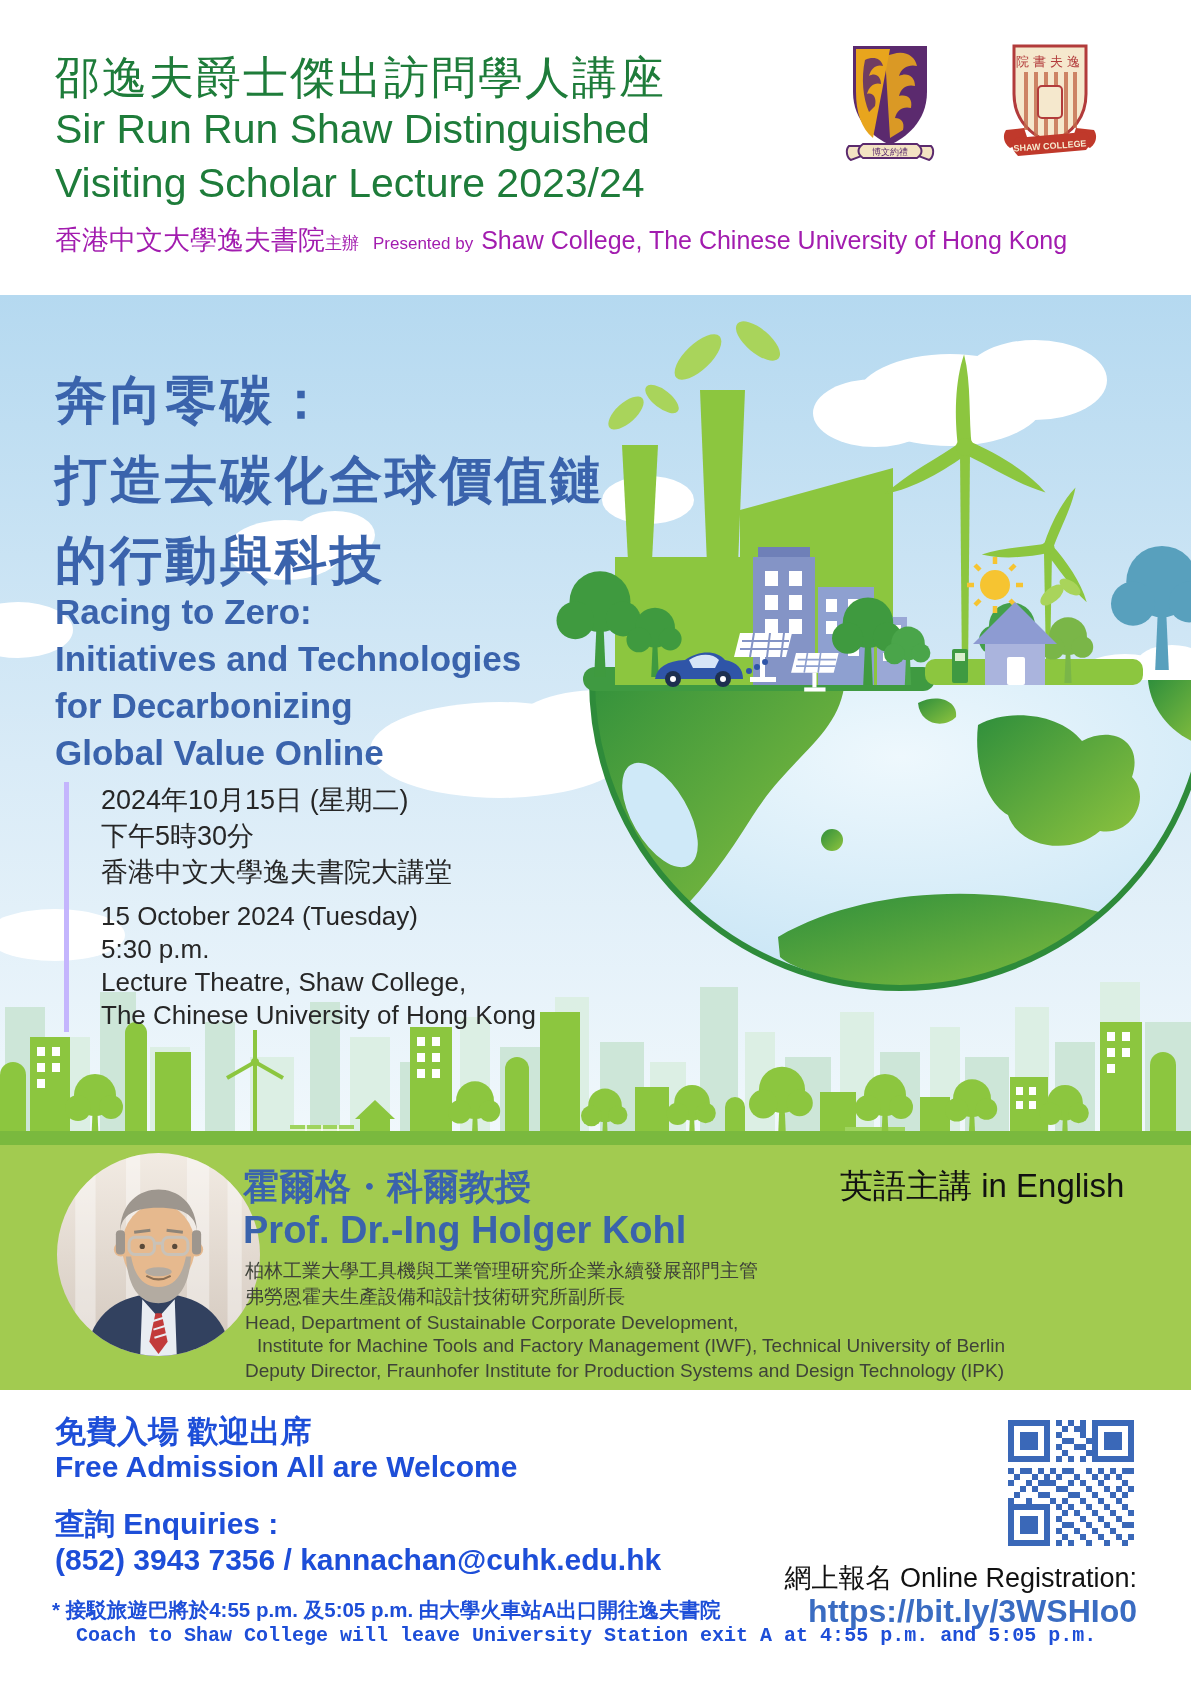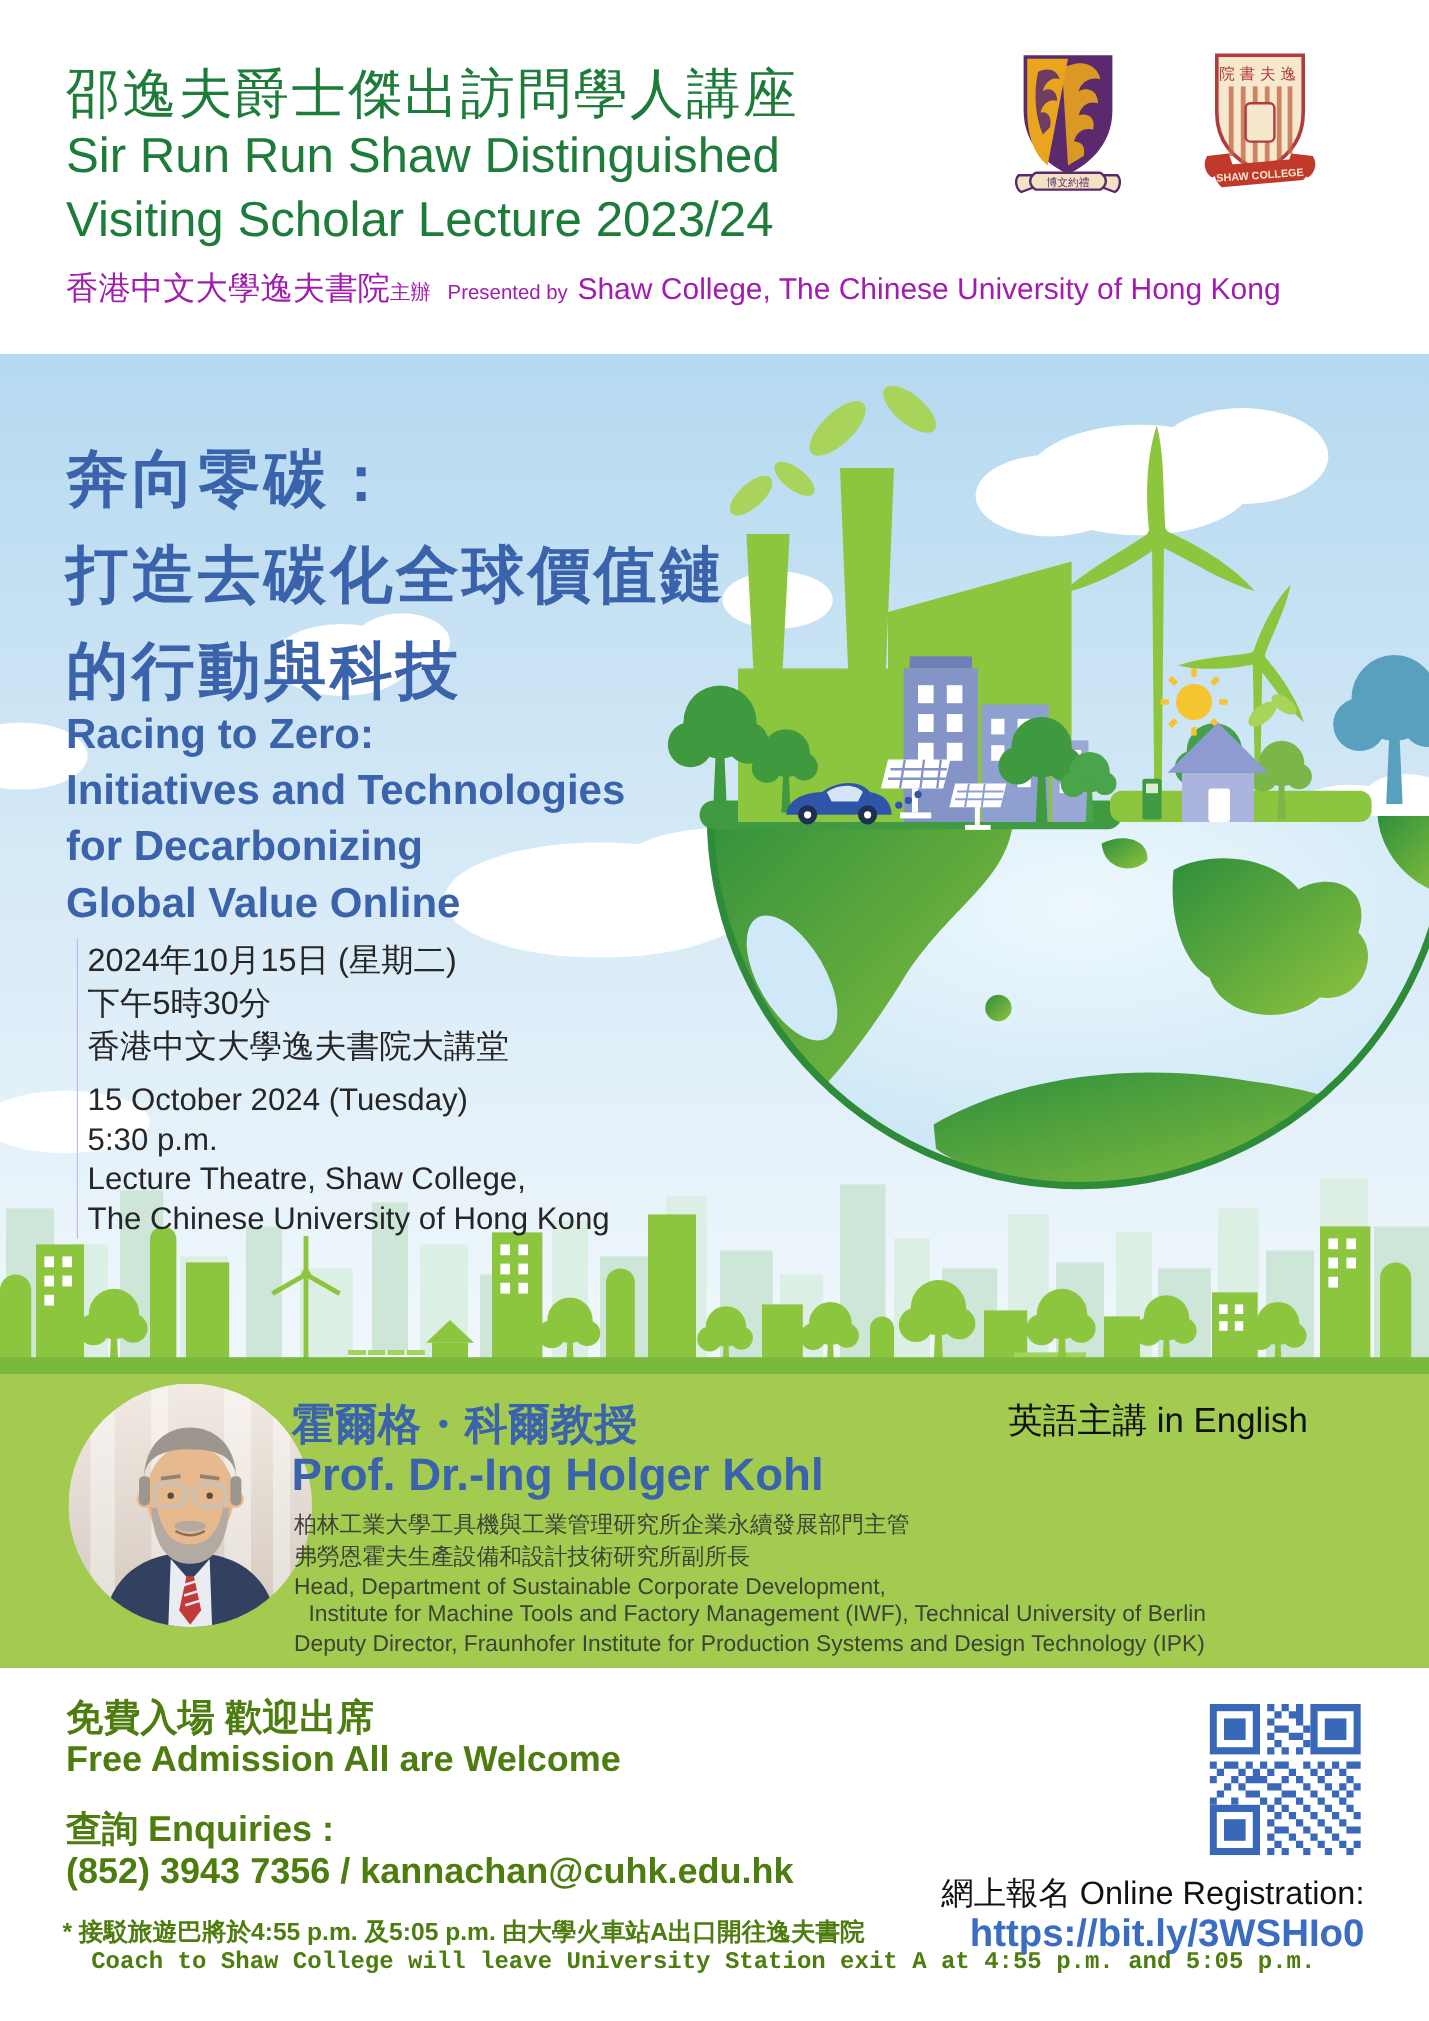--- a/index.html
+++ b/index.html
@@ -3,25 +3,25 @@
 <meta charset="utf-8">
 <style>
   html,body{margin:0;padding:0;}
   body{width:1191px;height:1684px;position:relative;overflow:hidden;background:#ffffff;
        font-family:"Liberation Sans","DejaVu Sans",sans-serif;}
   .abs{position:absolute;white-space:nowrap;}
   .green{color:#1e7c3a;}
   .blue{color:#3a63ac;}
   .hero-title-zh{font-size:52px;font-weight:bold;letter-spacing:3px;line-height:80px;color:#3a63ac;}
   .hero-title-en{font-size:35px;font-weight:bold;line-height:47px;color:#3a63ac;}
-  .date-block{border-left:1px solid #c4b5fd;padding-left:8px;}
+  .date-block{border-left:5px solid #c4b5fd;padding-left:32px;}
   .date-zh{font-size:27px;color:#262626;line-height:36px;}
   .date-en{font-size:26px;color:#262626;line-height:33px;}
   .bio{font-size:19px;color:#3e4239;}
-  .foot-bold{font-weight:bold;color:#4d7c0f;}
+  .foot-bold{font-weight:bold;color:#1d4ed8;}
   svg{display:block;}
 </style>
 </head>
 <body>
 
 <div class="abs green" style="left:55px;top:48px;font-size:45px;letter-spacing:2px;">邵逸夫爵士傑出訪問學人講座</div>
 <div class="abs green" style="left:55px;top:106px;font-size:41px;">Sir Run Run Shaw Distinguished</div>
 <div class="abs green" style="left:55px;top:160px;font-size:41px;">Visiting Scholar Lecture 2023/24</div>
 
 <div class="abs" style="left:55px;top:222px;display:flex;align-items:baseline;color:#a21caf;">
@@ -434,21 +434,21 @@
   </svg>
 </div>
 
 <div class="abs blue" style="left:243px;top:1163px;font-size:36px;font-weight:bold;">霍爾格・科爾教授</div>
 <div class="abs blue" style="left:243px;top:1209px;font-size:38px;font-weight:bold;">Prof. Dr.-Ing Holger Kohl</div>
 <div class="abs bio" style="left:245px;top:1258px;">柏林工業大學工具機與工業管理研究所企業永續發展部門主管</div>
 <div class="abs bio" style="left:245px;top:1284px;">弗勞恩霍夫生產設備和設計技術研究所副所長</div>
 <div class="abs bio" style="left:245px;top:1312px;">Head, Department of Sustainable Corporate Development,</div>
 <div class="abs bio" style="left:245px;top:1335px;margin-left:12px;">Institute for Machine Tools and Factory Management (IWF), Technical University of Berlin</div>
 <div class="abs bio" style="left:245px;top:1360px;">Deputy Director, Fraunhofer Institute for Production Systems and Design Technology (IPK)</div>
-<div class="abs" style="left:840px;top:1164px;font-size:29px;color:#111;">英語主講  in English</div>
+<div class="abs" style="left:840px;top:1164px;font-size:33px;color:#111;">英語主講  in English</div>
 
 <div class="abs foot-bold" style="left:55px;top:1411px;font-size:31px;">免費入場  歡迎出席</div>
 <div class="abs foot-bold" style="left:55px;top:1450px;font-size:30px;">Free Admission   All are Welcome</div>
 <div class="abs foot-bold" style="left:55px;top:1504px;font-size:30px;">查詢  Enquiries :</div>
 <div class="abs foot-bold" style="left:55px;top:1543px;font-size:30px;">(852) 3943 7356 / kannachan@cuhk.edu.hk</div>
 <div class="abs foot-bold" style="left:52px;top:1596px;font-size:20.5px;">*  接駁旅遊巴將於4:55 p.m. 及5:05 p.m. 由大學火車站A出口開往逸夫書院</div>
 <div class="abs foot-bold" style="left:76px;top:1624px;font-size:20px;font-family:Liberation Mono, monospace;">Coach to Shaw College will leave University Station exit A at 4:55 p.m. and 5:05 p.m.</div>
 
 <div class="abs" style="left:1008px;top:1420px;">
   <svg width="126" height="126" viewBox="0 0 126 126">

